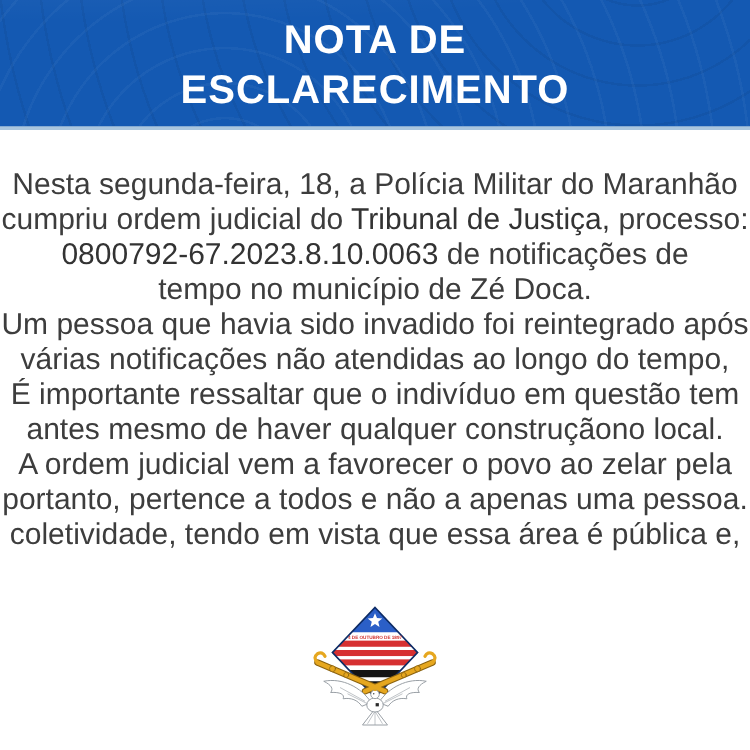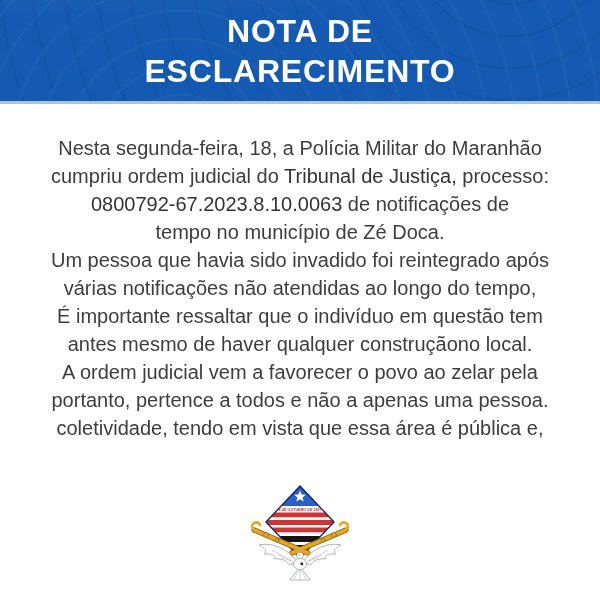--- a/index.html
+++ b/index.html
@@ -24,21 +24,21 @@
   .title-line{
     color:#ffffff;font-weight:800;font-size:32px;line-height:40px;
     letter-spacing:0.8px;text-align:left;
   }
 
   
   .content{
     margin-top:30px;
     text-align:center;
     color:#3d3d3d;
-    font-size:20px;line-height:28px;
+    font-size:24px;line-height:28px;
   }
   .body-line{white-space:pre-wrap;}
   .body-line .bold{font-weight:400;color:#333333;}
 
   
   .crest-wrap{position:absolute;left:0;right:0;top:484px;display:flex;justify-content:center;}
 </style>
 </head>
 <body>
 

